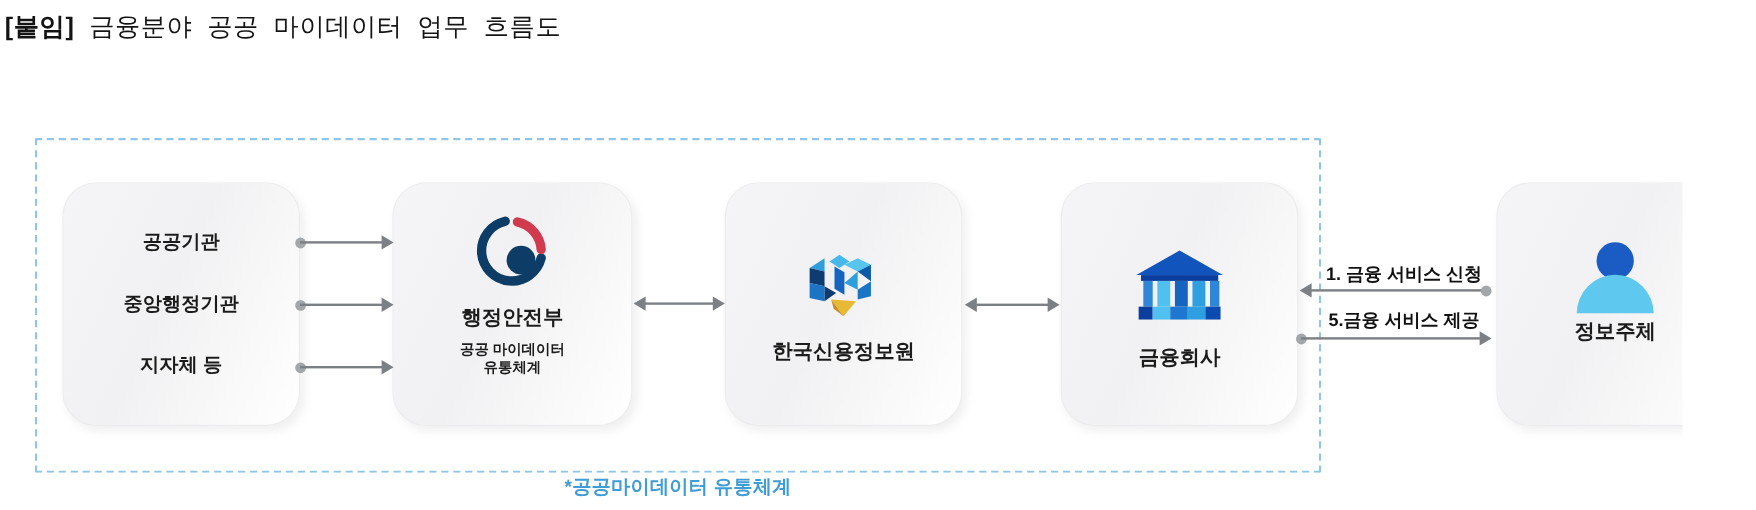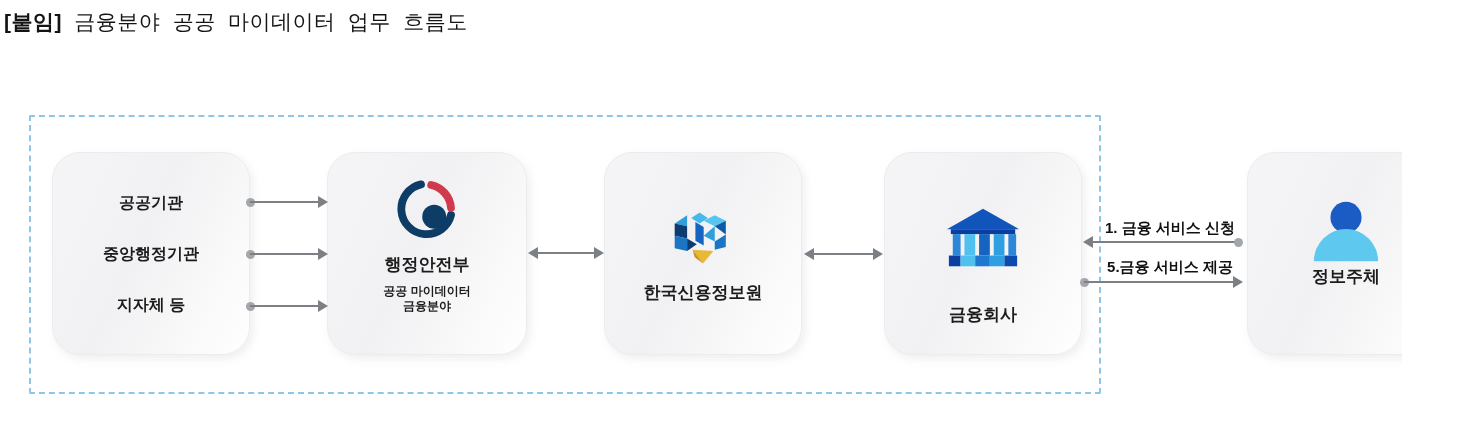--- a/index.html
+++ b/index.html
@@ -75,21 +75,21 @@
 
   <div class="node" style="left:327px;width:200px;padding-top:26px;">
     <svg width="60" height="60" viewBox="0 0 100 100">
       <path d="M 40 9 A 42 42 0 1 0 90 60" stroke="var(--emblem-navy)" stroke-width="13" fill="none" stroke-linecap="round"></path>
       <path d="M 57 10 A 42 42 0 0 1 90 48" stroke="var(--emblem-red)" stroke-width="13" fill="none" stroke-linecap="round"></path>
       <circle cx="62" cy="63" r="20" fill="var(--emblem-navy)"></circle>
     </svg>
     <div class="node-title" style="margin-top:14px;">행정안전부</div>
     <div class="node-sub">
       <span>공공 마이데이터</span><br>
-      <span>금융분야</span>
+      <span>유통체계</span>
     </div>
   </div>
 
   <div class="node" style="left:604px;padding-top:58px;">
     <svg width="76" height="58" viewBox="0 0 110 84">
       <polygon points="14,18 32,6 32,22" fill="#2F9FDC"></polygon>
       <polygon points="14,18 32,22 32,40 14,36" fill="#0E3B70"></polygon>
       <polygon points="14,36 32,40 32,58 14,54" fill="#1B74C4"></polygon>
       <polygon points="32,40 46,48 32,58" fill="#0E3B70"></polygon>
       <polygon points="50,2 62,10 50,18 38,10" fill="#46B8EC"></polygon>
@@ -112,21 +112,21 @@
       <rect x="21" y="27" width="11" height="22" fill="var(--brand-skyblue)"></rect>
       <rect x="36" y="27" width="11" height="22" fill="var(--brand-blue)"></rect>
       <rect x="51" y="27" width="11" height="22" fill="#2E9FE0"></rect>
       <rect x="66" y="27" width="8" height="22" fill="#2E86D8"></rect>
       <rect x="5" y="49" width="12" height="11" fill="#0B3E9E"></rect>
       <rect x="17" y="49" width="15" height="11" fill="var(--brand-skyblue)"></rect>
       <rect x="32" y="49" width="15" height="11" fill="#1E78D0"></rect>
       <rect x="47" y="49" width="15" height="11" fill="#2E9FE0"></rect>
       <rect x="62" y="49" width="13" height="11" fill="#0B4AAE"></rect>
     </svg>
-    <div class="node-title" style="margin-top:34px;">금융회사</div>
+    <div class="node-title" style="margin-top:17px;">금융회사</div>
   </div>
 
   <div class="node" style="left:1247px;padding-top:46px;">
     <svg width="70" height="64" viewBox="0 0 72 62">
       <circle cx="36" cy="17" r="16" fill="#1A5BC4"></circle>
       <path d="M 3 62 A 33 33 0 0 1 69 62 Z" fill="#5FC8EE"></path>
     </svg>
     <div class="node-title" style="margin-top:2px;">정보주체</div>
   </div>
 
@@ -165,14 +165,15 @@
     <span class="dot dot-right"></span>
   </div>
 
   <div class="flow-label" style="left:1096px;top:258px;">5.금융 서비스 제공</div>
   <div class="arrow" style="left:1080px;width:163px;top:275px;">
     <span class="dot dot-left"></span>
     <span class="line"></span>
     <span class="head head-right"></span>
   </div>
 
+  <div class="caption">*공공마이데이터 유통체계</div>
 
 </div>
 
 </body></html>

